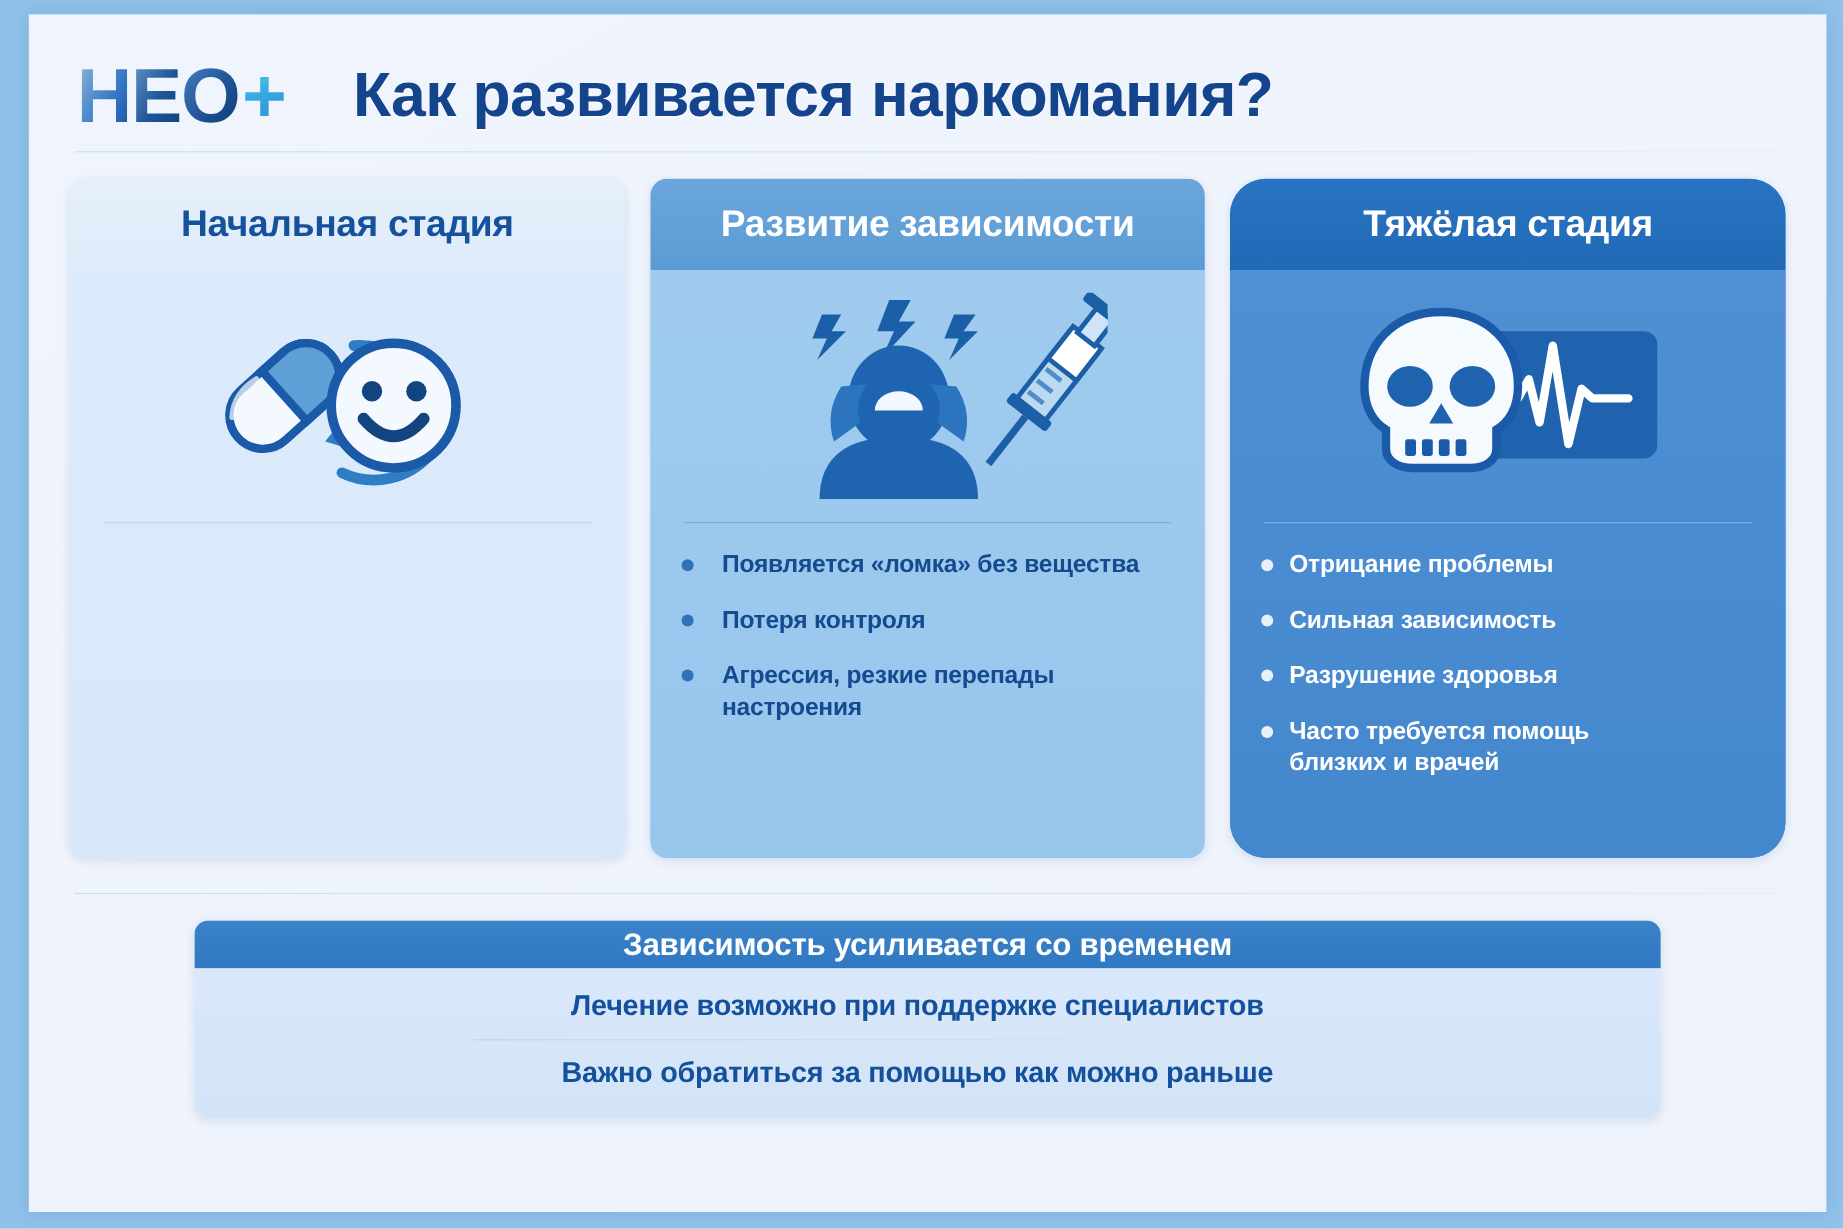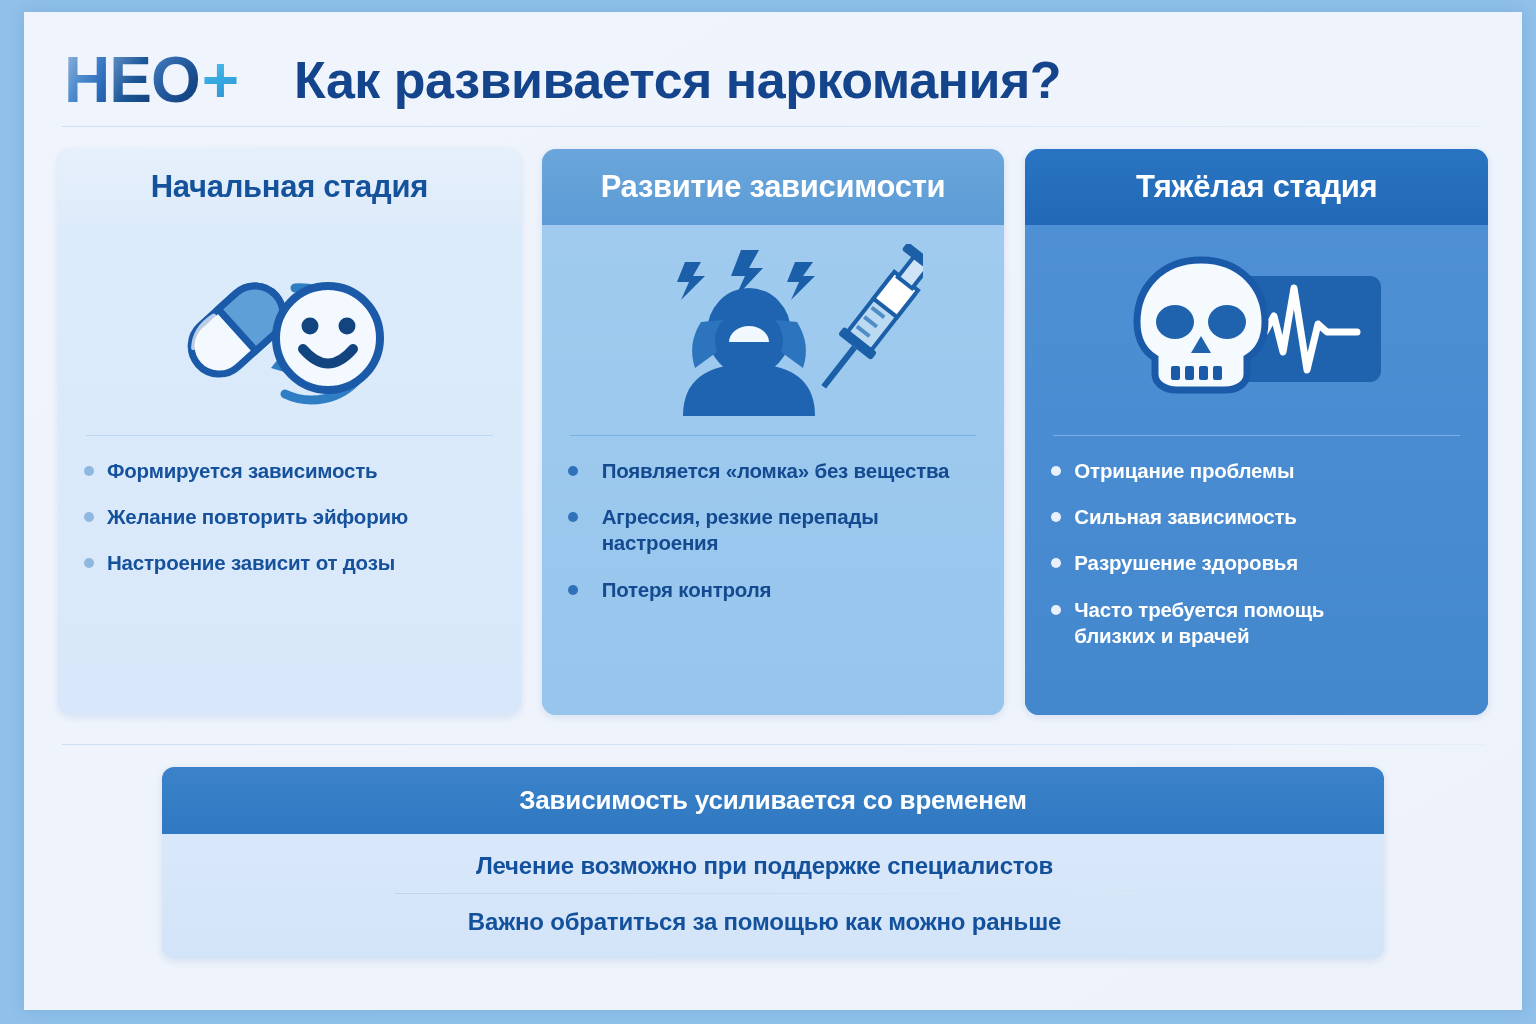--- a/index.html
+++ b/index.html
@@ -155,21 +155,21 @@
 
   
   .card-2 { background: #9ecaee; }
   .card-2 .card-head { background: linear-gradient(180deg,#6aa6db 0%,#5c9bd5 100%); color: #ffffff; }
   .card-2 .card-body { background: linear-gradient(180deg,#a0cbef 0%,#97c5ec 100%); }
   .card-2 .card-sep { background: #79b0e2; }
   .card-2 .bullets li { color: #134a90; gap: 11px; }
   .card-2 .dot { background: #2f72ba; }
 
   
-  .card-3 { background: #4c8fd3; }
+  .card-3 { background: #4c8fd3; border-radius: 30px; }
   .card-3 .card-head { background: linear-gradient(180deg,#2974c2 0%,#2169b7 100%); color: #ffffff; }
   .card-3 .card-body { background: linear-gradient(180deg,#4f90d4 0%,#4387cd 100%); }
   .card-3 .card-sep { background: #7aafe0; }
   .card-3 .bullets li { color: #ffffff; }
   .card-3 .dot { background: #e8f1fb; }
 
   
   .rule-bottom {
     height: 1px;
     background: linear-gradient(to right,#cbdef4 0%,#d2e3f6 55%,#e4edfa 100%);
@@ -177,21 +177,21 @@
   }
 
   .summary {
     width: 1222px;
     margin: 0 auto;
     border-radius: 12px;
     overflow: hidden;
     box-shadow: 0 2px 7px rgba(50,95,160,.13);
   }
   .summary-head {
-    height: 67px;
+    height: 40px;
     display: flex; align-items: center; justify-content: center;
     background: linear-gradient(180deg,#3b82c9 0%,#2f79c2 100%);
     color: #fff;
     font-size: 26px;
     font-weight: 800;
     letter-spacing: -.2px;
   }
   .summary-body {
     background: linear-gradient(180deg,#d9e8fa 0%,#d3e4f8 100%);
     padding: 4px 17px 10px 0;
@@ -251,34 +251,20 @@
             <path d="M196 132 a62 62 0 0 1 -74 16" fill="none" stroke="#2f7ec4" stroke-width="9" stroke-linecap="round"></path>
             <polygon points="128,128 108,122 122,104" fill="#2f7ec4"></polygon>
 
             <circle cx="165" cy="92" r="52" fill="#f4f9ff" stroke="#1a5aa8" stroke-width="8"></circle>
             <circle cx="147" cy="80" r="8.5" fill="#12457f"></circle>
             <circle cx="184" cy="80" r="8.5" fill="#12457f"></circle>
             <path d="M140 103 q25 29 50 0" fill="none" stroke="#12457f" stroke-width="10" stroke-linecap="round"></path>
           </svg>
         </div>
         <div class="card-sep"></div>
-        <ul class="bullets">
-          <li>
-            <span class="dot"></span>
-            <span>Формируется зависимость</span>
-          </li>
-          <li>
-            <span class="dot"></span>
-            <span>Желание повторить эйфорию</span>
-          </li>
-          <li>
-            <span class="dot"></span>
-            <span>Настроение зависит от дозы</span>
-          </li>
-        </ul>
       </div>
     </div>
 
     <div class="card card-2">
       <div class="card-head">Развитие зависимости</div>
       <div class="card-body">
         <div class="icon-area">
           <svg class="icon-svg" width="300" height="172" viewBox="0 0 300 172" aria-hidden="true">
 
             <g fill="#1b5fa8">
@@ -312,25 +298,25 @@
           </svg>
         </div>
         <div class="card-sep"></div>
         <ul class="bullets">
           <li>
             <span class="dot"></span>
             <span>Появляется «ломка» без вещества</span>
           </li>
           <li>
             <span class="dot"></span>
+            <span>Потеря контроля</span>
+          </li>
+          <li>
+            <span class="dot"></span>
             <span>Агрессия, резкие перепады настроения</span>
-          </li>
-          <li>
-            <span class="dot"></span>
-            <span>Потеря контроля</span>
           </li>
         </ul>
       </div>
     </div>
 
     <div class="card card-3">
       <div class="card-head">Тяжёлая стадия</div>
       <div class="card-body">
         <div class="icon-area">
           <svg class="icon-svg" width="260" height="152" viewBox="0 0 260 152" aria-hidden="true">

